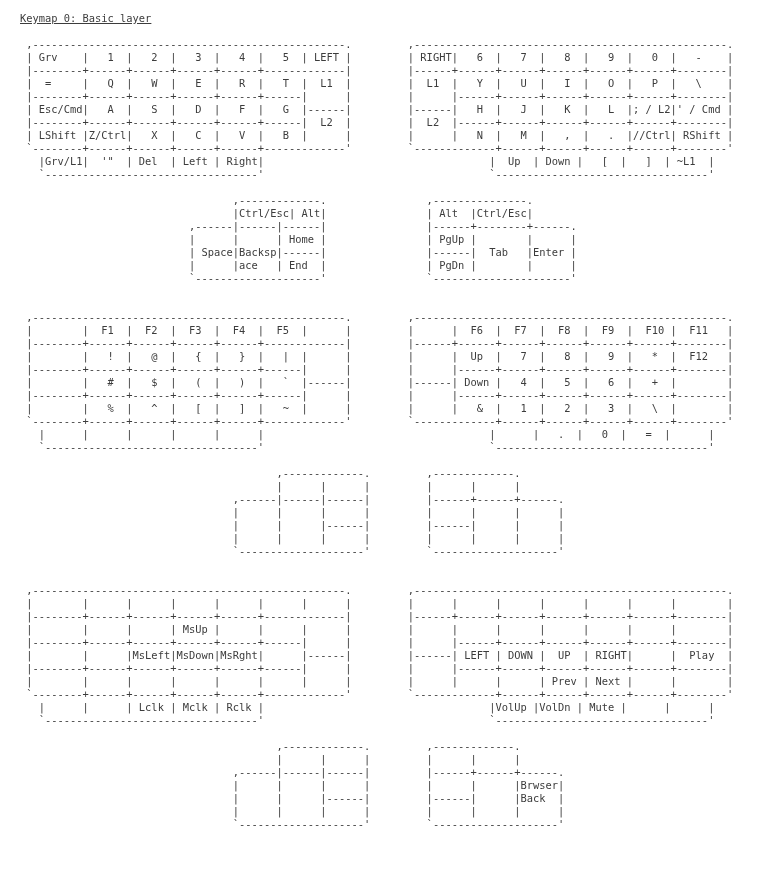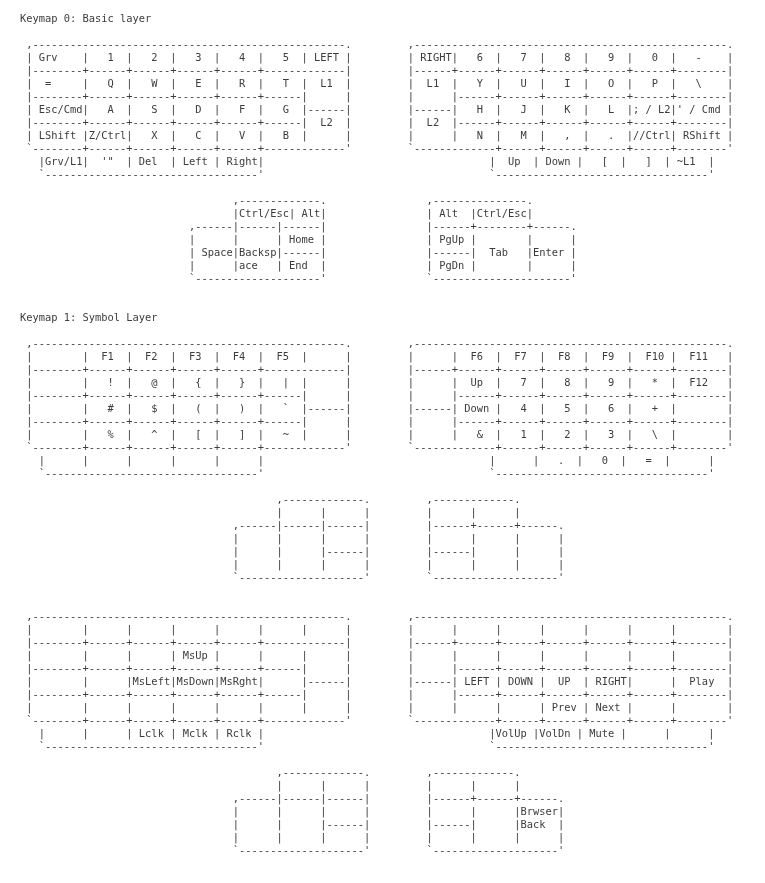--- a/index.html
+++ b/index.html
@@ -18,20 +18,21 @@
     color: #3c3c3c;
   }
   .km-section { margin: 0; }
   .km-title {
     font-family: inherit;
     font-size: inherit;
     line-height: 13px;
     font-weight: normal;
     margin: 0 0 13px 0;
     white-space: pre;
+    text-decoration: underline;
   }
   .km-art {
     font-family: inherit;
     font-size: inherit;
     line-height: 13px;
     margin: 0 0 26px 0;
     white-space: pre;
   }
 </style>
 </head>
@@ -56,21 +57,20 @@
                                   ,-------------.                ,---------------.
                                   |Ctrl/Esc| Alt|                | Alt  |Ctrl/Esc|
                            ,------|------|------|                |------+--------+------.
                            |      |      | Home |                | PgUp |        |      |
                            | Space|Backsp|------|                |------|  Tab   |Enter |
                            |      |ace   | End  |                | PgDn |        |      |
                            `--------------------'                `----------------------'</pre>
   </section>
 
   <section class="km-section">
-    <h2 class="km-title">Keymap 1: Symbol Layer</h2>
     <pre class="km-art"> ,--------------------------------------------------.         ,--------------------------------------------------.
  |        |  F1  |  F2  |  F3  |  F4  |  F5  |      |         |      |  F6  |  F7  |  F8  |  F9  |  F10 |  F11   |
  |--------+------+------+------+------+-------------|         |------+------+------+------+------+------+--------|
  |        |   !  |   @  |   {  |   }  |   |  |      |         |      |  Up  |   7  |   8  |   9  |   *  |  F12   |
  |--------+------+------+------+------+------|      |         |      |------+------+------+------+------+--------|
  |        |   #  |   $  |   (  |   )  |   `  |------|         |------| Down |   4  |   5  |   6  |   +  |        |
  |--------+------+------+------+------+------|      |         |      |------+------+------+------+------+--------|
  |        |   %  |   ^  |   [  |   ]  |   ~  |      |         |      |   &amp;  |   1  |   2  |   3  |   \  |        |
  `--------+------+------+------+------+-------------'         `-------------+------+------+------+------+--------'
    |      |      |      |      |      |                                    |      |   .  |   0  |   =  |      |

